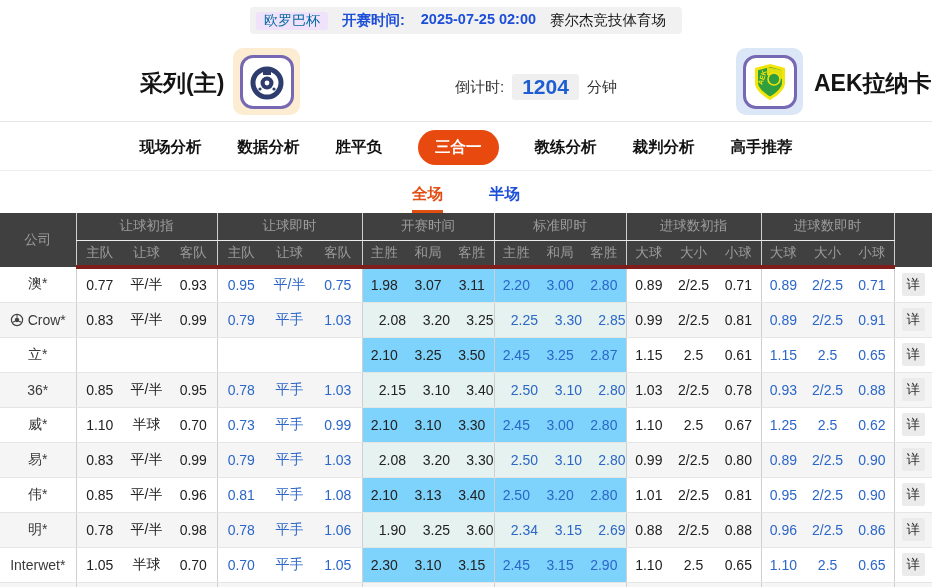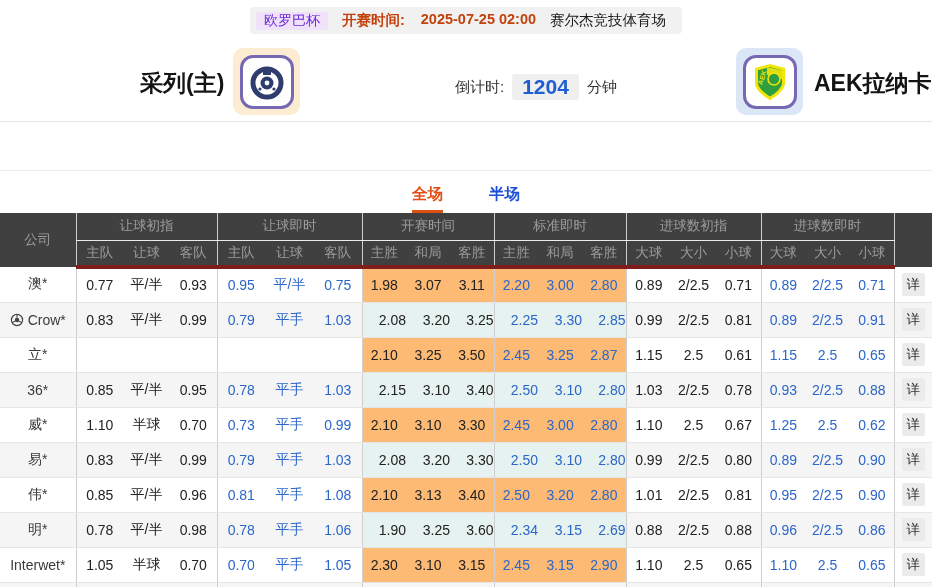--- a/index.html
+++ b/index.html
@@ -4,23 +4,23 @@
 <style>
   * { margin:0; padding:0; box-sizing:border-box; }
   html,body { width:932px; height:587px; overflow:hidden; background:#fff;
               font-family:"Liberation Sans","DejaVu Sans",sans-serif; }
   .page { position:relative; width:932px; height:587px; background:#fff; }
 
   
   .topbar { position:absolute; top:7px; left:50%; transform:translateX(-50%);
             display:flex; align-items:center; gap:14px; background:#f1f1f1;
             border-radius:4px; padding:3px 16px 3px 6px; height:27px; white-space:nowrap; }
-  .league-badge { background:#f0e2fb; color:#6d28d9; font-size:14px;
+  .league-badge { background:#f0e2fb; color:#0369a1; font-size:14px;
                   padding:0 8px; border-radius:3px; }
-  .kickoff { font-weight:bold; color:#c2410c; font-size:14.5px; display:flex; gap:16px; }
+  .kickoff { font-weight:bold; color:#1d4ed8; font-size:14.5px; display:flex; gap:16px; }
   .venue { color:#1b1b1b; font-size:14.5px; }
 
   
   .team-name { position:absolute; font-size:23px; font-weight:bold; color:#141414; top:68px;text-align:center; }
   .home-name { left:140px; }
   .away-name { left:814px; }
   .logo-box { position:absolute; top:48px; width:67px; height:67px; border-radius:10px;
               display:flex; align-items:center; justify-content:center; }
   .home-logo-box { left:233px; background:#fbecd2; }
   .away-logo-box { left:736px; background:#dbe6f6; }
@@ -54,21 +54,21 @@
   th { background:#404040; color:#9b9b9b; font-weight:normal; font-size:13.5px;
        height:27px; text-align:center; }
   thead tr:first-child th { border-bottom:1px solid #ececec; }
   thead th.span2 { border-bottom:none !important; }
   thead tr:last-child th { border-bottom:4px solid #7f1d1d;margin-top:44px; }
   th.gb, td.gb { border-left:1px solid #cfcfcf; }
   td { height:35px; text-align:center; font-size:14px; color:#222;
        border-bottom:1px solid #e5e5e5; white-space:nowrap; overflow:hidden; }
   tr.even td { background:#f5f5f5; }
   td.live { color:#2b66c8; }
-  td.cyan { background:#fdba74; }
+  td.cyan { background:#7dd3fc; }
   tr.even td.cyan { background:#e6f2ef;text-align:right; }
   td.company { color:#3a3a3a; }
   .ball-icon { display:inline-block; vertical-align:-2px; margin-right:4px; }
   .detail-btn { display:inline-block; width:23px; height:23px; line-height:23px;
                 background:#ebebeb; border-radius:2px; font-size:13.5px; color:#333;
                 cursor:pointer; }
   tr.partial td { height:5px; border-bottom:none; }
 </style>
 </head>
 <body>
@@ -112,20 +112,29 @@
         <path d="M16 5 L31 8.3 V17 L16 13 Z" fill="#f3e50a" opacity="0.9"></path>
         <circle cx="23" cy="17" r="6" fill="#2f9e3f" stroke="#f3e50a" stroke-width="1.6"></circle>
         <text x="9" y="22" font-size="7" font-weight="bold" fill="#f3e50a" transform="rotate(-72 11 21)">AEK</text>
       </svg>
     </div>
   </div>
   <div class="team-name away-name">AEK拉纳卡</div>
 
   <div class="divider1"></div>
 
+  <div class="nav" id="nav">
+      <span class="nav-item">现场分析</span>
+      <span class="nav-item">数据分析</span>
+      <span class="nav-item">胜平负</span>
+      <span class="nav-item active">三合一</span>
+      <span class="nav-item">教练分析</span>
+      <span class="nav-item">裁判分析</span>
+      <span class="nav-item">高手推荐</span>
+    </div>
 
   <div class="divider2"></div>
 
   <div class="subtabs" id="subtabs">
       <span class="subtab active">全场</span>
       <span class="subtab">半场</span>
     </div>
 
   <div class="table-wrap">
     <table id="odds-table">

